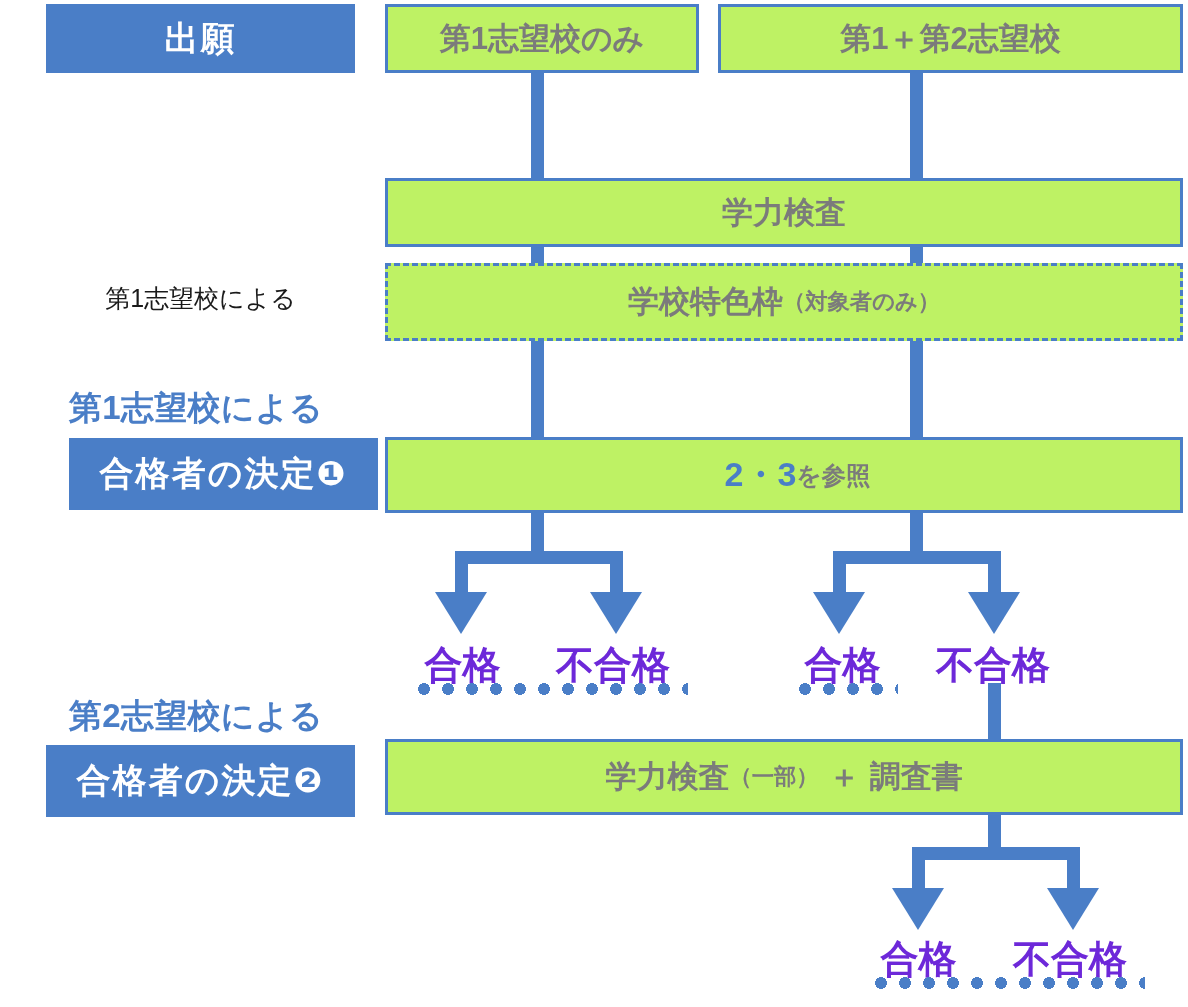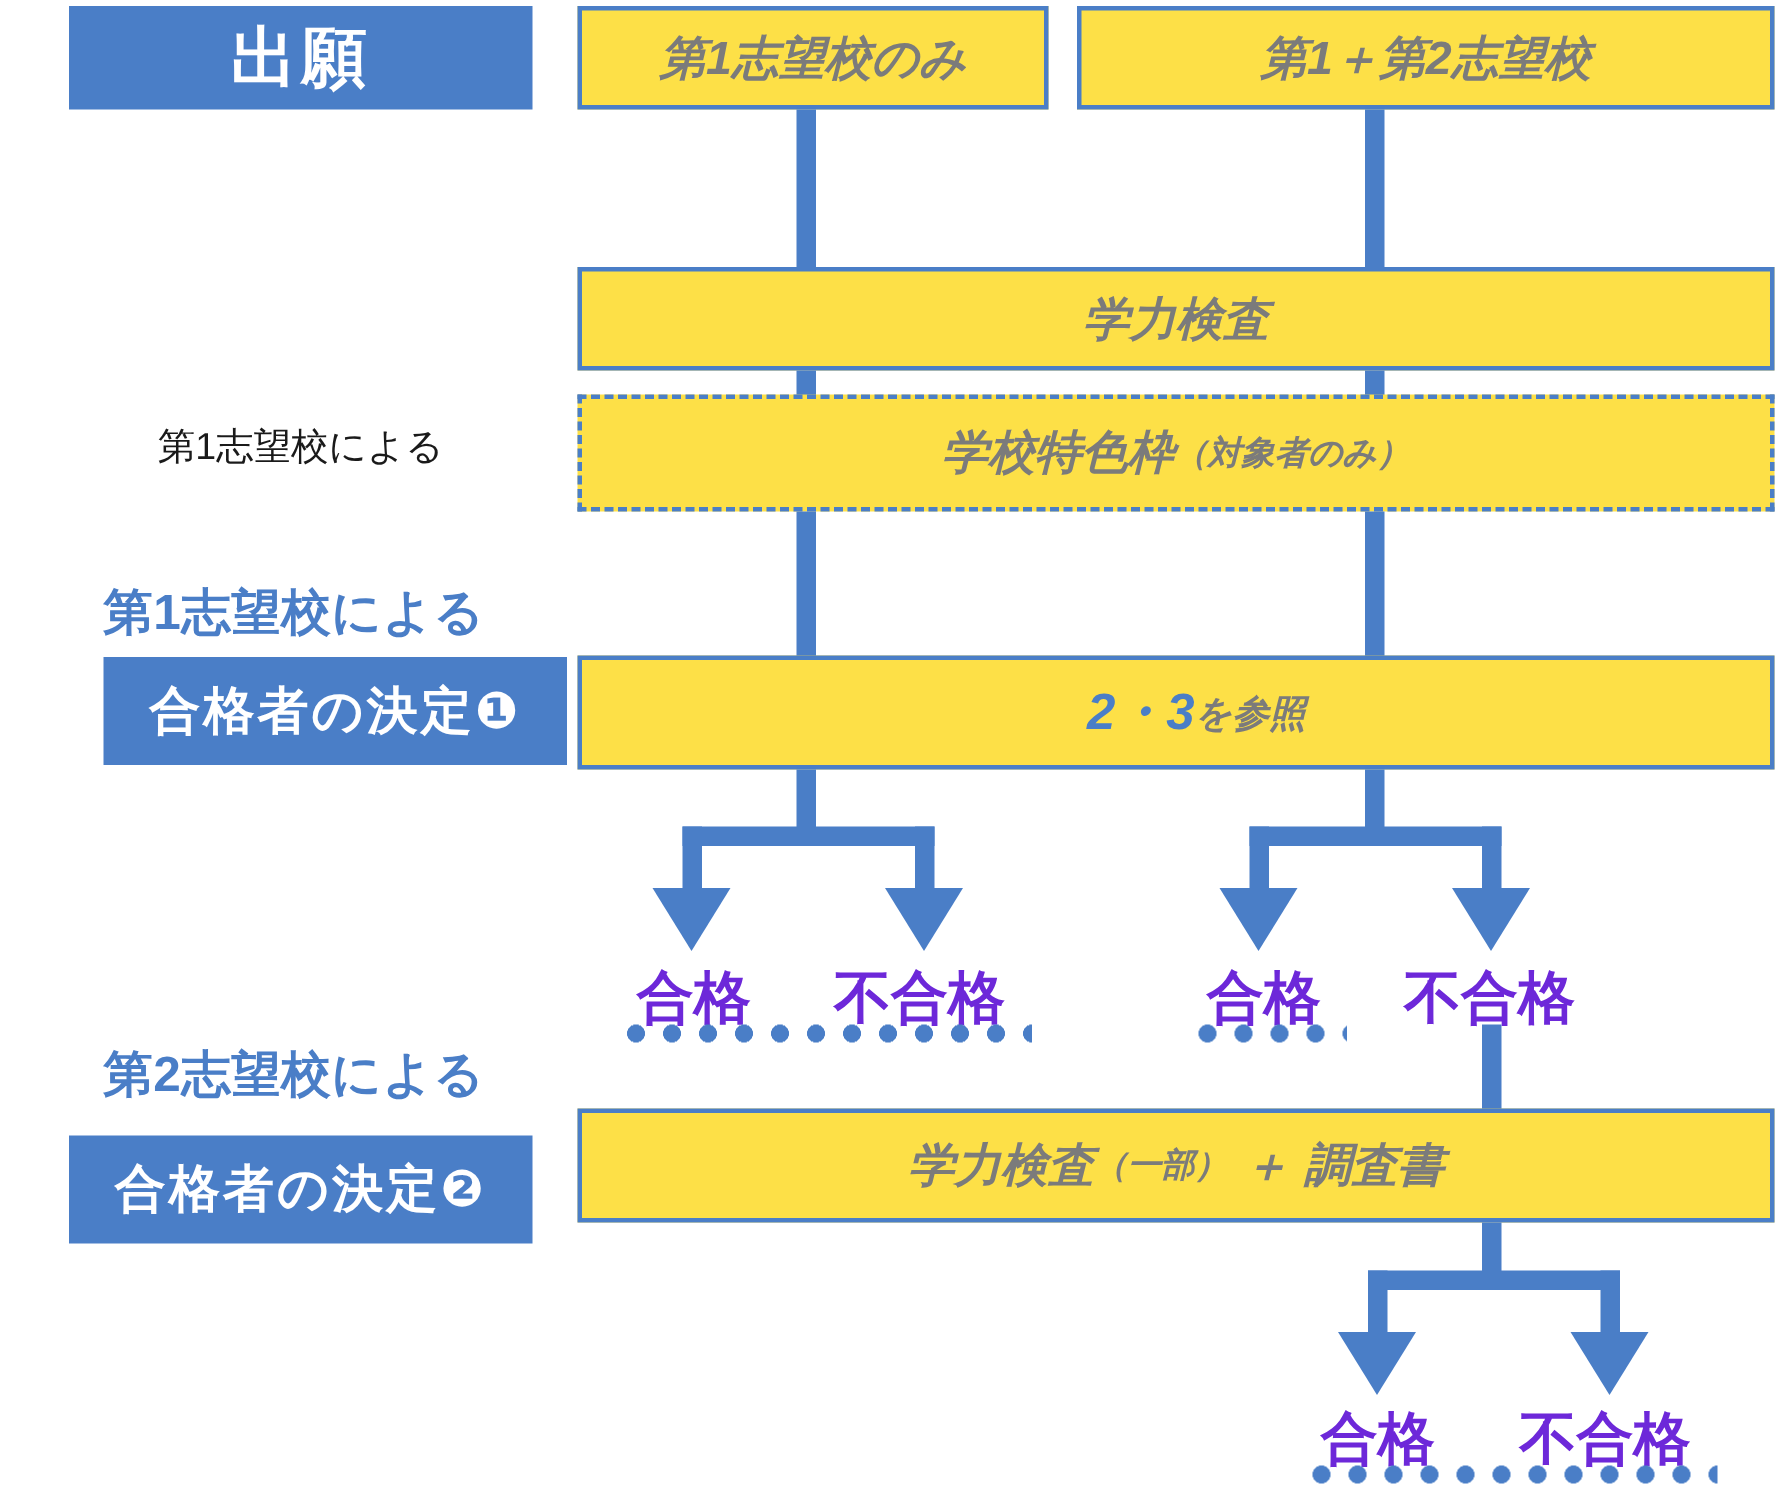--- a/index.html
+++ b/index.html
@@ -44,28 +44,27 @@
     text-align: center;
     line-height: 1.28;
     white-space: pre-line;
   }
 
   
   .fbox {
     position: absolute;
     box-sizing: border-box;
     border: 3px solid #4a7ec7;
-    background: #fde047;
+    background: #bef264;
     display: flex;
     align-items: center;
     justify-content: center;
     color: #7b7b7b;
     font-weight: bold;
     white-space: nowrap;
-    font-style: italic;
   }
   .fbox.dashed {
     border: 3px dashed #4a7ec7;
   }
   .fbox .sm {
     font-size: 0.72em;
     font-weight: bold;
     text-align: center;
   }
   .fbox .accent {
@@ -106,21 +105,21 @@
     background-size: 24px 12px;
     background-repeat: repeat-x;
     background-position: left center;
   }
 </style>
 </head>
 <body>
 
 <div id="canvas">
 
-  <div class="stage-chip" style="left:46px; top:4px; width:309px; height:69px; font-size:44px;">
+  <div class="stage-chip" style="left:46px; top:4px; width:309px; height:69px; font-size:34px;">
     <span>出願</span>
   </div>
 
   <div class="fbox" style="left:385px; top:4px; width:314px; height:69px; font-size:31px;">
     <span>第1志望校のみ</span>
   </div>
 
   <div class="fbox" style="left:718px; top:4px; width:465px; height:69px; font-size:31px;">
     <span>第1＋第2志望校</span>
   </div>
@@ -188,21 +187,21 @@
 
   <div class="outcome" style="left:913px; top:640px; width:160px; font-size:38px;">
     <span>不合格</span>
   </div>
 
   <div class="vline" style="left:988px; top:683px; width:13px; height:62px;"></div>
 
   <div class="stage-over" style="left:22px; top:694px; width:348px; font-size:33px;">
     <span>第2志望校による</span>
   </div>
-  <div class="stage-chip" style="left:46px; top:745px; width:309px; height:72px; font-size:34px;margin-top:12px;">
+  <div class="stage-chip" style="left:46px; top:745px; width:309px; height:72px; font-size:34px;">
     <span>合格者の決定❷</span>
   </div>
 
   <div class="fbox" style="left:385px; top:739px; width:798px; height:76px; font-size:31px;">
     <span>学力検査</span>
     <span class="sm">（一部）</span>
     <span style="margin:0 10px;">＋</span>
     <span>調査書</span>
   </div>
 

